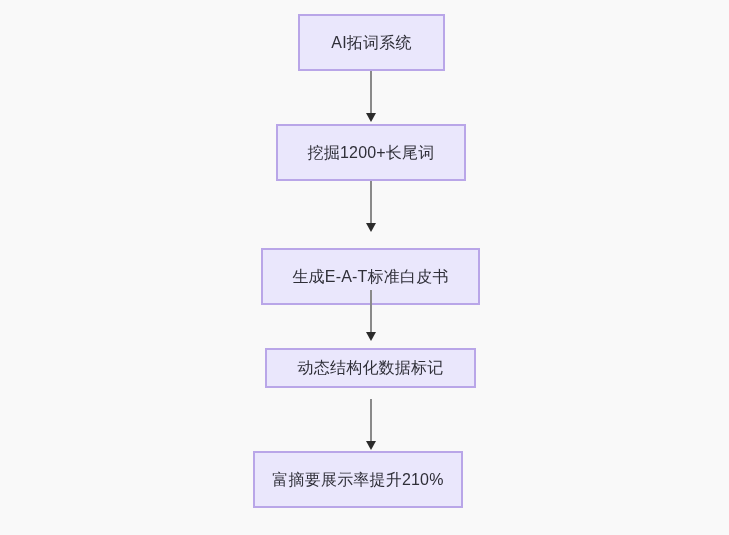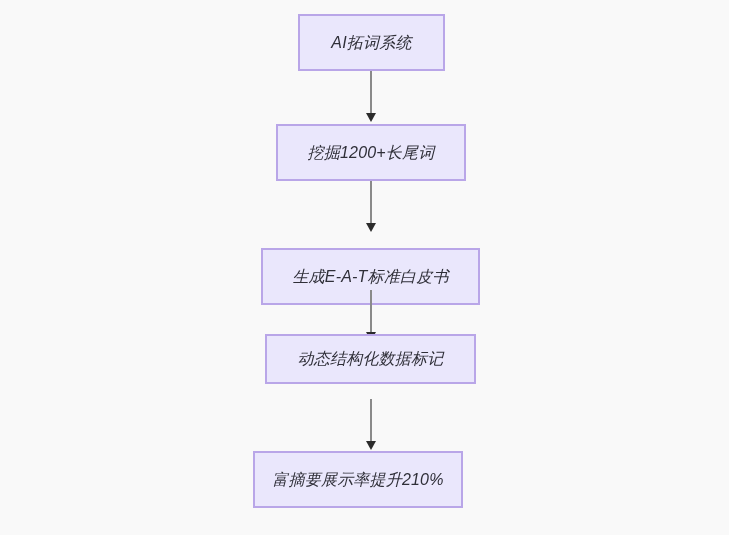--- a/index.html
+++ b/index.html
@@ -25,21 +25,20 @@
     background: #eae7fc;
     border: 2px solid #b9a6e8;
     display: flex;
     align-items: center;
     justify-content: center;
     color: #2f2f38;
     font-size: 16px;
     line-height: 1.2;
     letter-spacing: 0.2px;
     white-space: nowrap;
-    font-style: italic;
   }
   .node-label {
     display: block;
   }
   .edge {
     position: absolute;
     width: 2px;
     background: #8a8a8a;
   }
   .edge-head {
@@ -70,21 +69,21 @@
   <div class="edge" style="left:370px; top:181px; height:44px;"></div>
   <div class="edge-head" style="left:366px; top:223px;"></div>
 
   <div class="node" style="left:261px; top:248px; width:219px; height:57px;">
     <span class="node-label">生成E-A-T标准白皮书</span>
   </div>
 
   <div class="edge" style="left:370px; top:290px; height:44px;"></div>
   <div class="edge-head" style="left:366px; top:332px;"></div>
 
-  <div class="node" style="left:265px; top:334px; width:211px; height:50px;">
+  <div class="node" style="left:265px; top:348px; width:211px; height:40px;">
     <span class="node-label">动态结构化数据标记</span>
   </div>
 
   <div class="edge" style="left:370px; top:399px; height:44px;"></div>
   <div class="edge-head" style="left:366px; top:441px;"></div>
 
   <div class="node" style="left:253px; top:451px; width:210px; height:57px;">
     <span class="node-label">富摘要展示率提升210%</span>
   </div>
 

